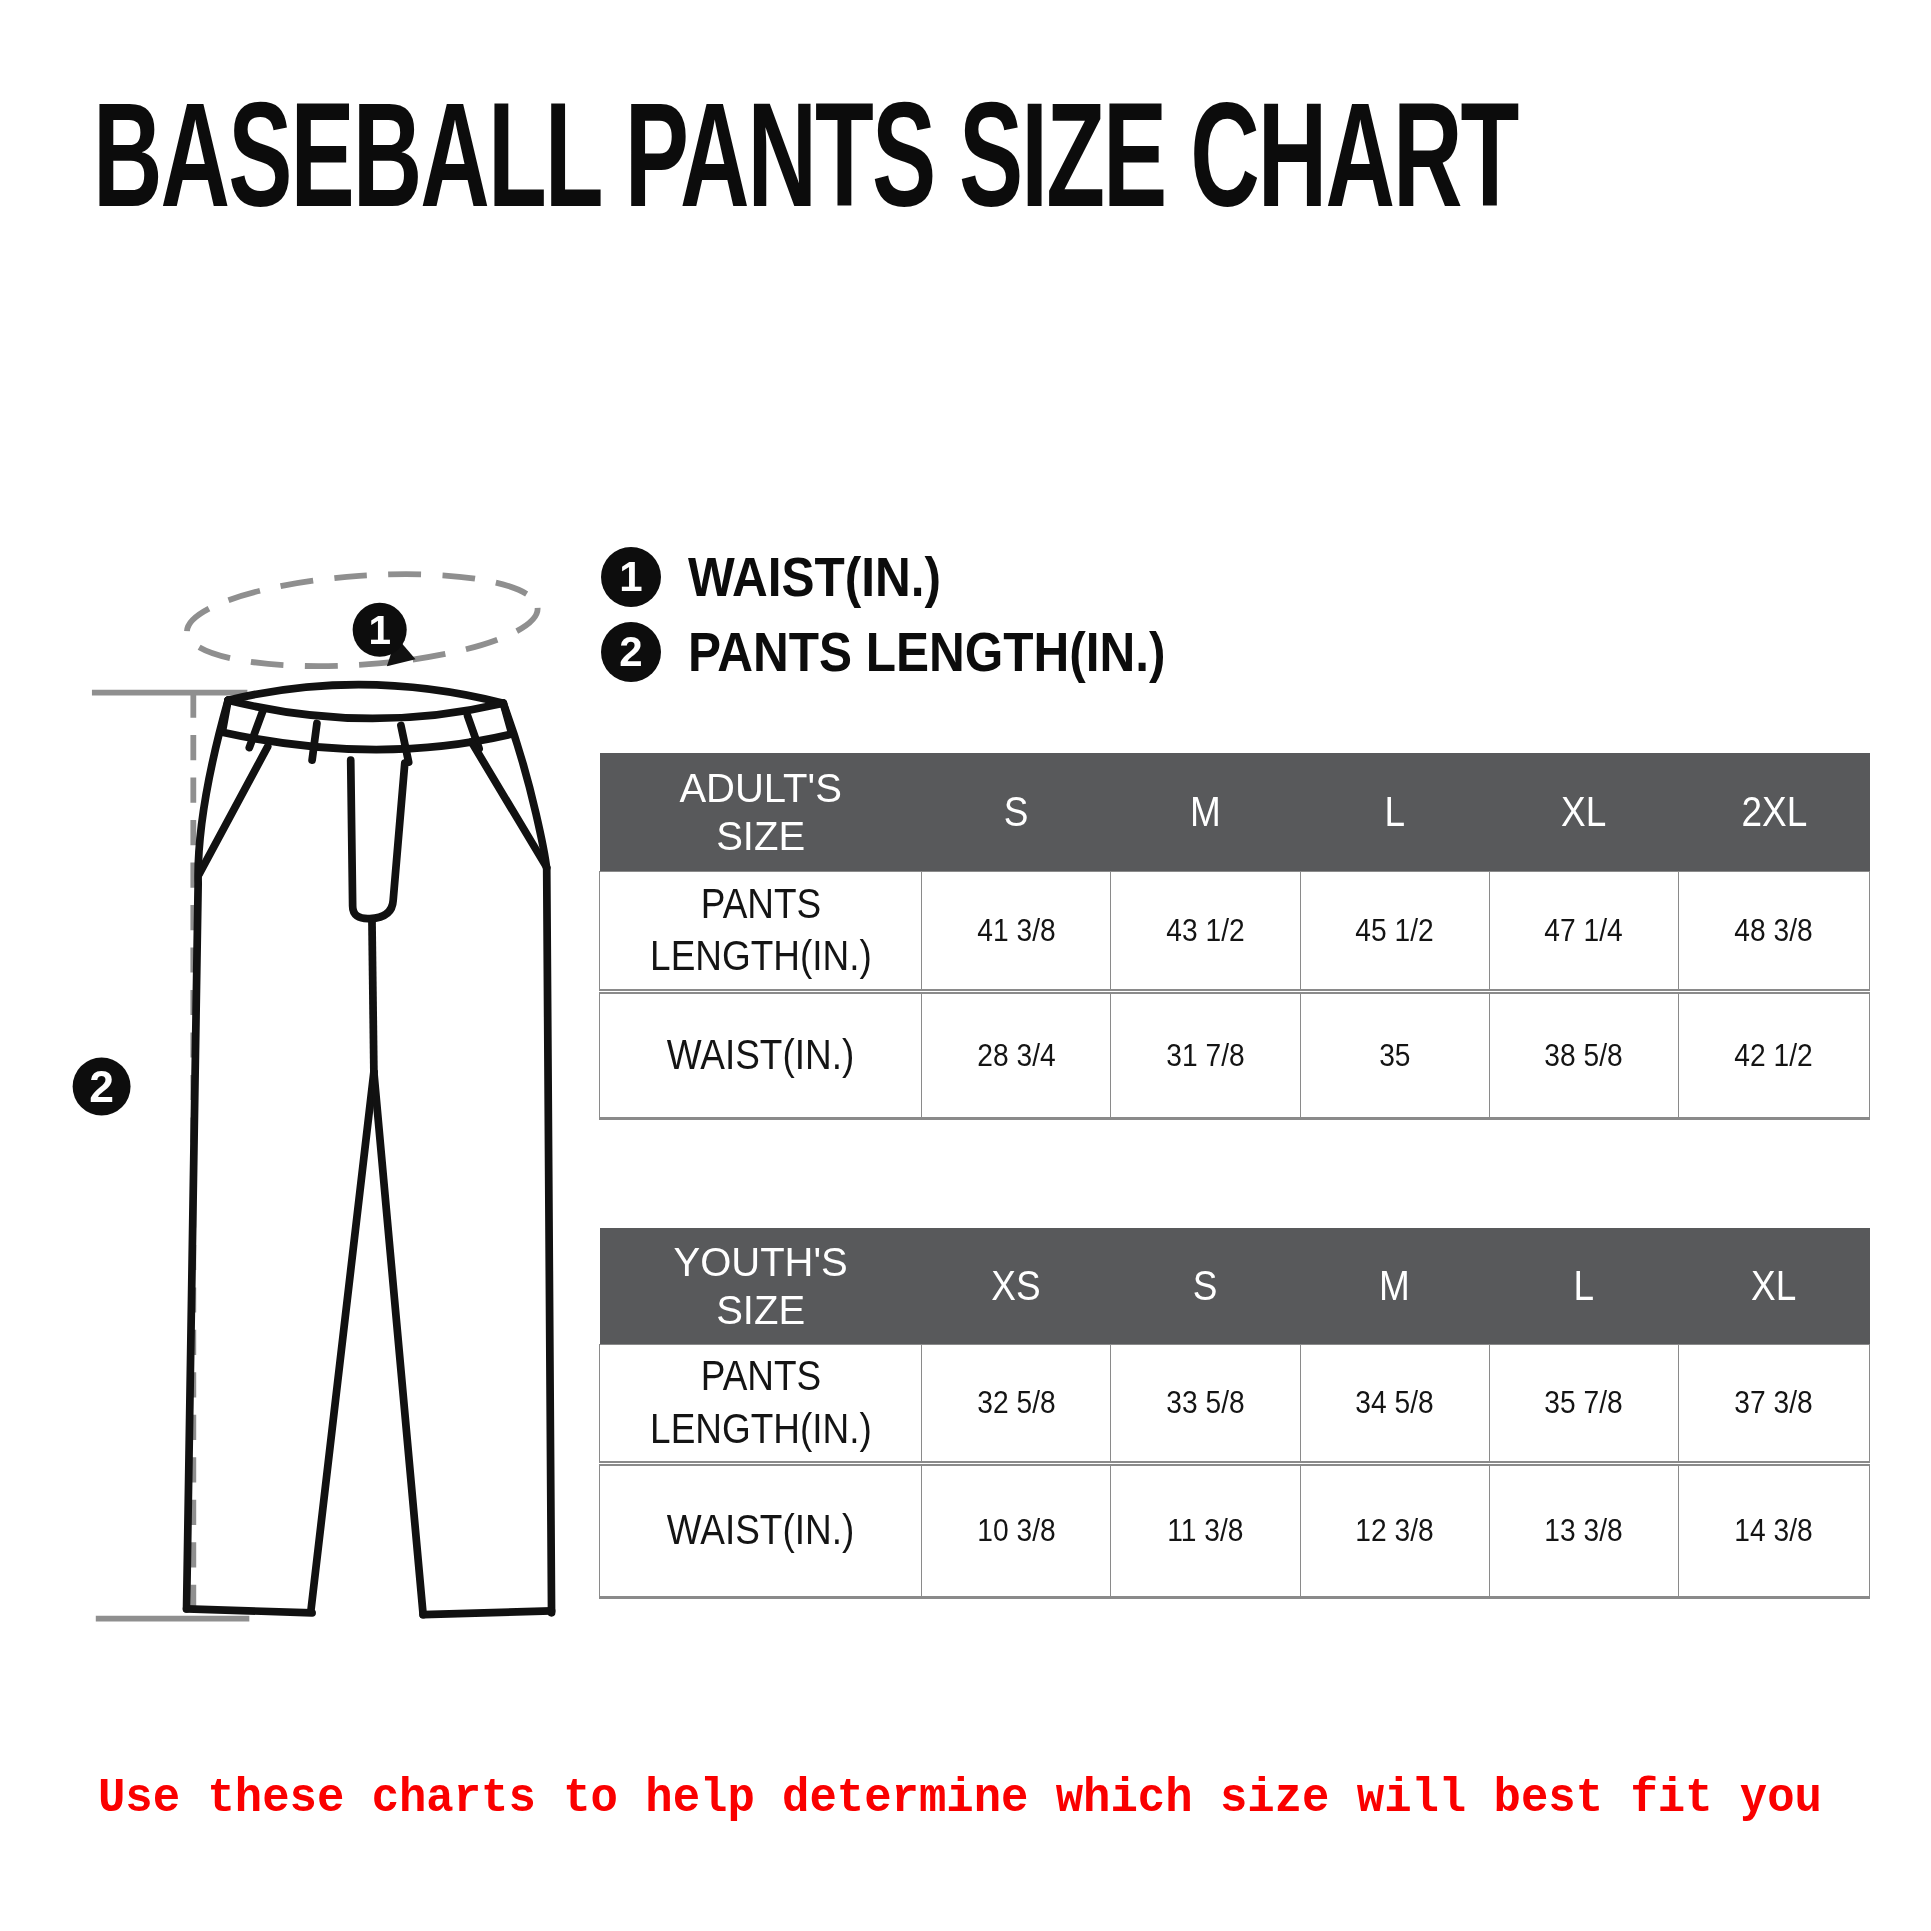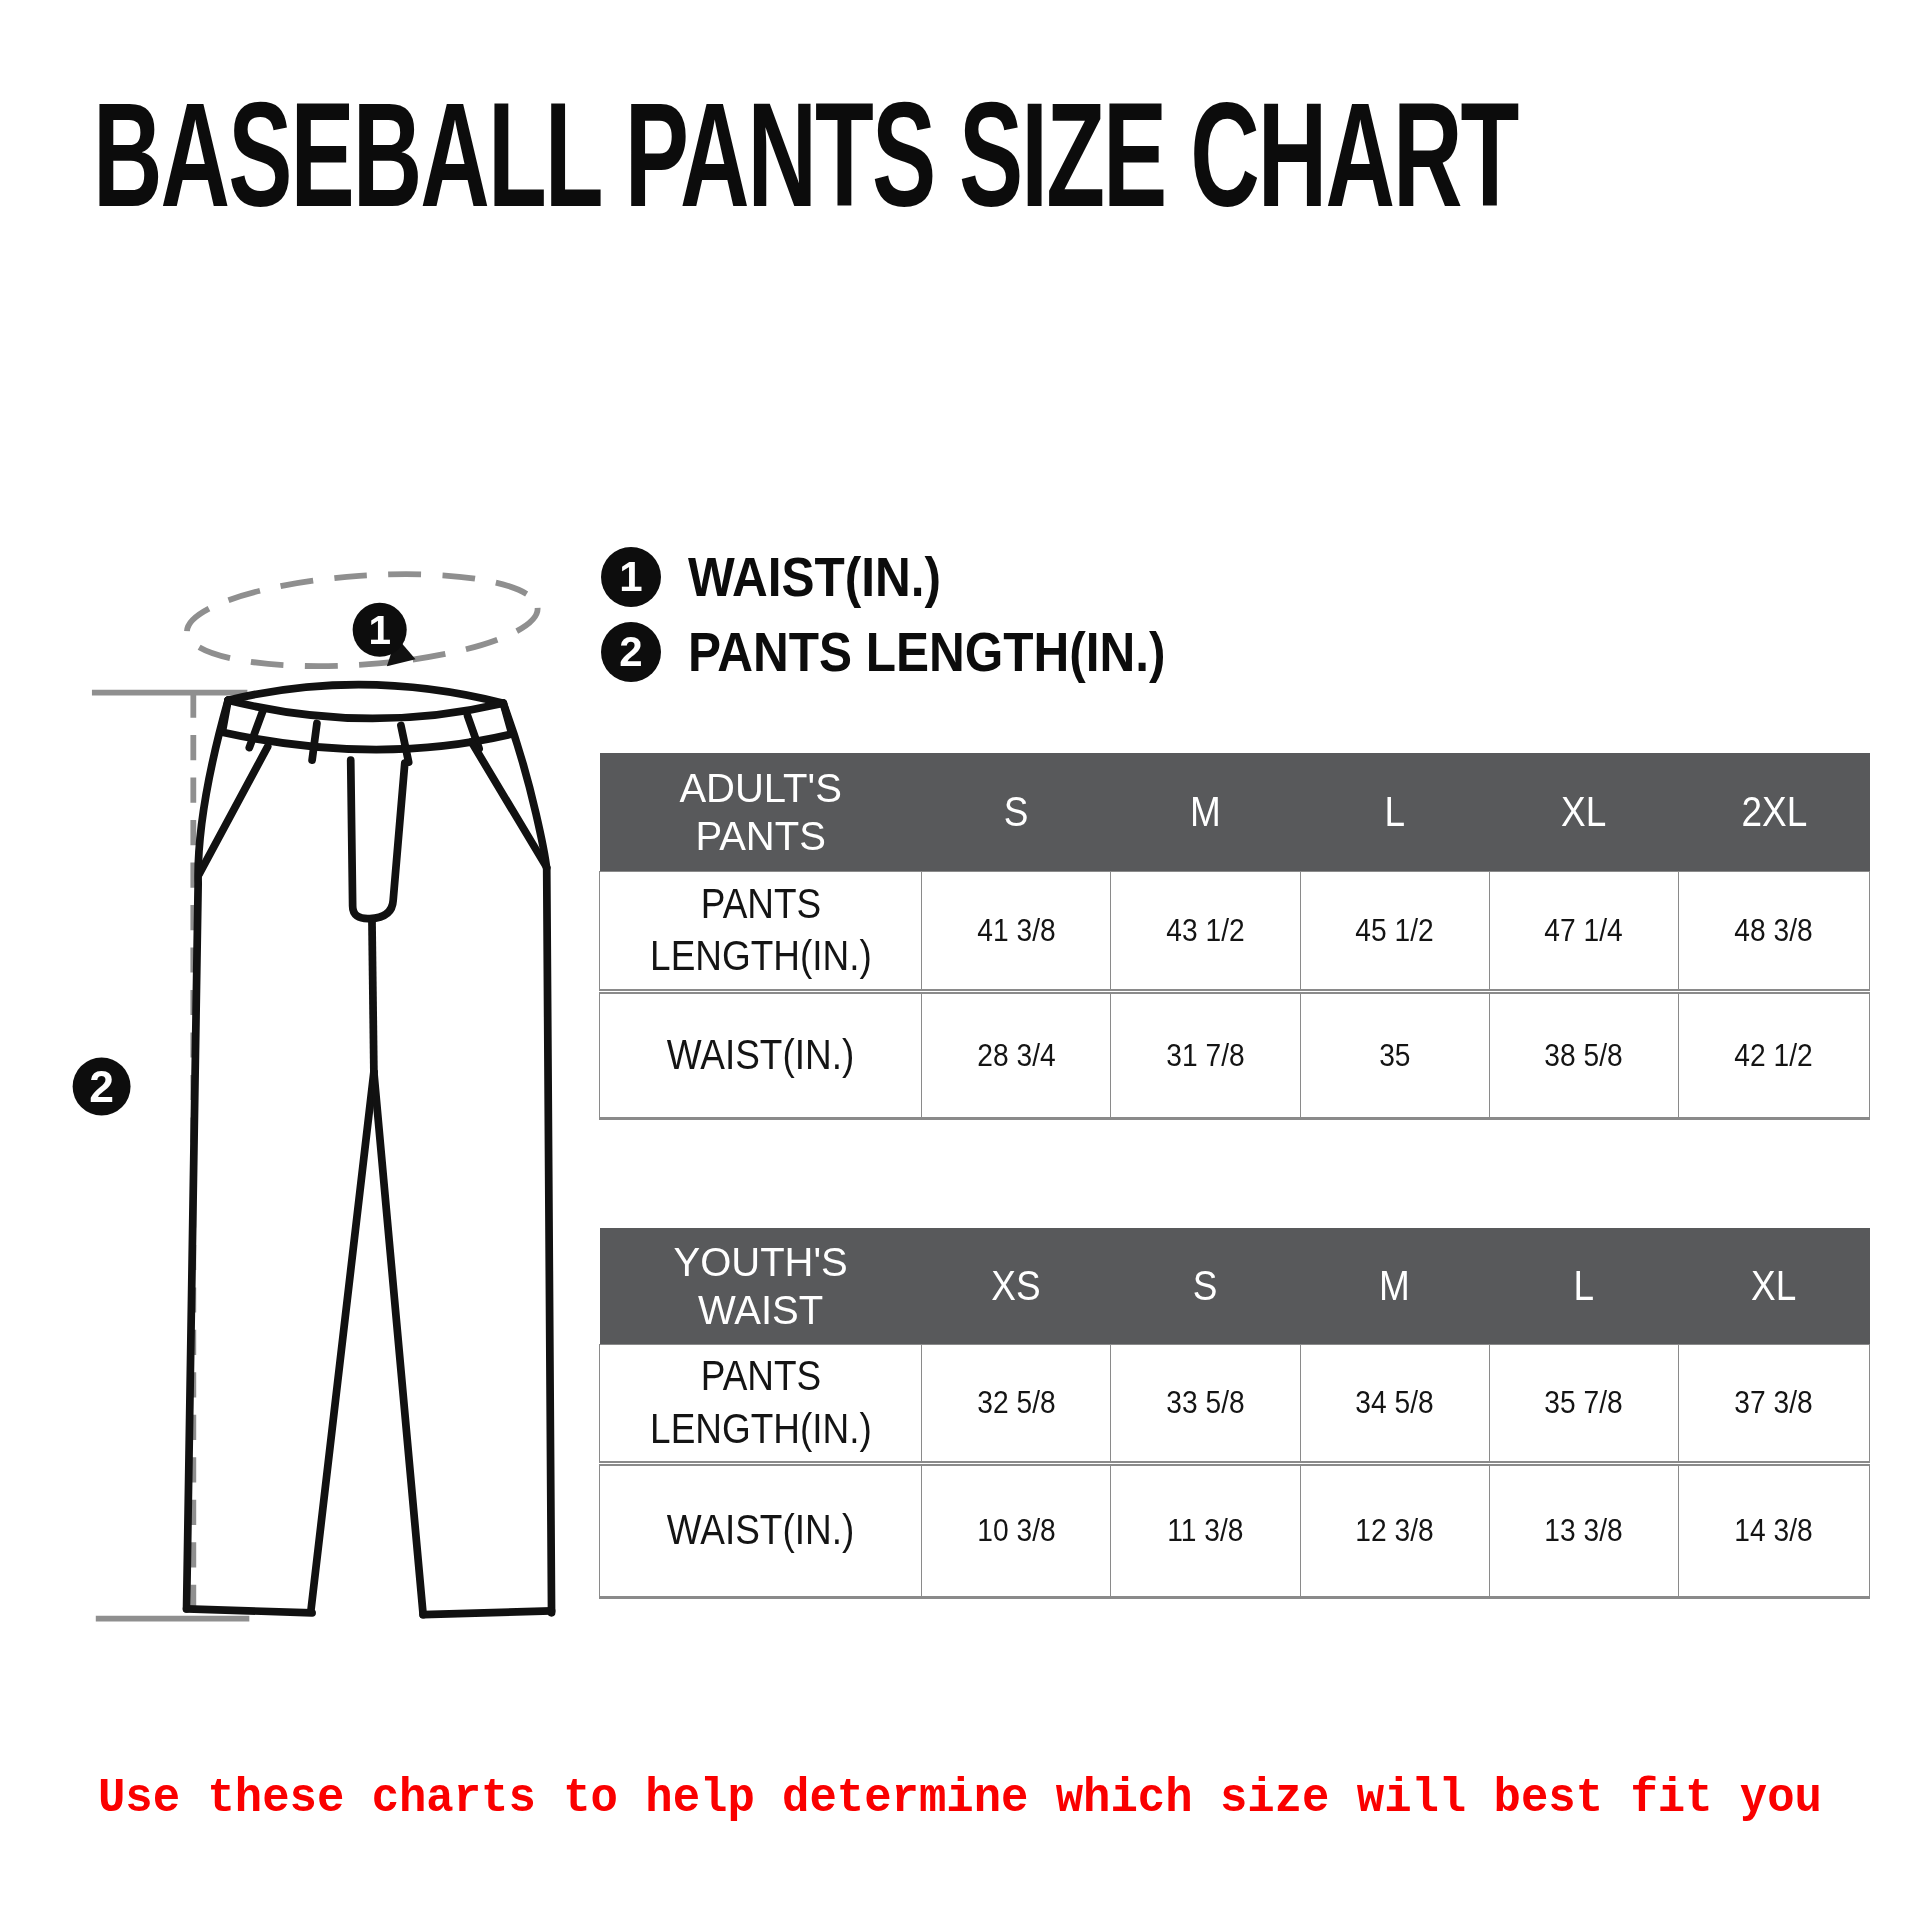--- a/index.html
+++ b/index.html
@@ -114,21 +114,21 @@
   <colgroup>
       <col style="width:322px">
       <col style="width:189px">
       <col style="width:189px">
       <col style="width:189px">
       <col style="width:189px">
       <col style="width:191px">
     </colgroup>
   <thead>
     <tr class="r0">
-      <th><span class="wrapbox">ADULT'S PANTS</span></th>
+      <th><span class="wrapbox">ADULT'S SIZE</span></th>
       <th><span class="ccell">S</span></th>
       <th><span class="ccell">M</span></th>
       <th><span class="ccell">L</span></th>
       <th><span class="ccell">XL</span></th>
       <th><span class="ccell">2XL</span></th>
     </tr>
   </thead>
   <tbody>
     <tr class="r1">
       <td class="rowlabel"><span class="wrapbox"><span class="ccell">PANTS LENGTH(IN.)</span></span></td>
@@ -153,21 +153,21 @@
   <colgroup>
       <col style="width:322px">
       <col style="width:189px">
       <col style="width:189px">
       <col style="width:189px">
       <col style="width:189px">
       <col style="width:191px">
     </colgroup>
   <thead>
     <tr class="r0">
-      <th><span class="wrapbox">YOUTH'S WAIST</span></th>
+      <th><span class="wrapbox">YOUTH'S SIZE</span></th>
       <th><span class="ccell">XS</span></th>
       <th><span class="ccell">S</span></th>
       <th><span class="ccell">M</span></th>
       <th><span class="ccell">L</span></th>
       <th><span class="ccell">XL</span></th>
     </tr>
   </thead>
   <tbody>
     <tr class="r1">
       <td class="rowlabel"><span class="wrapbox"><span class="ccell">PANTS LENGTH(IN.)</span></span></td>

